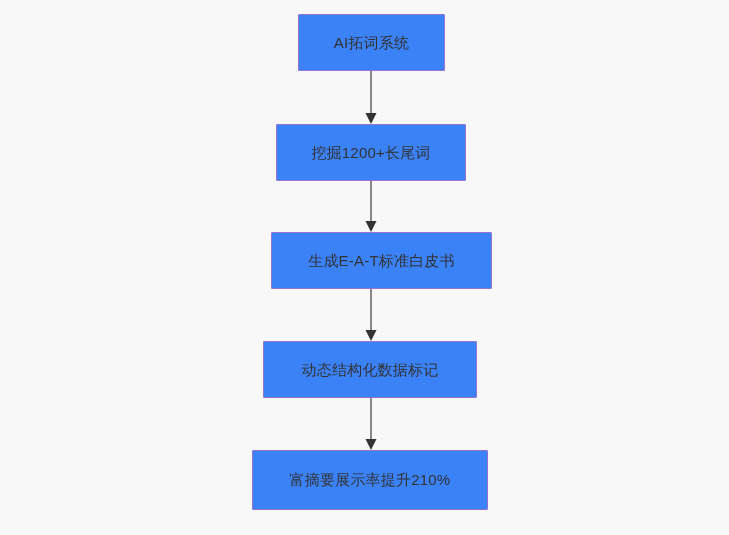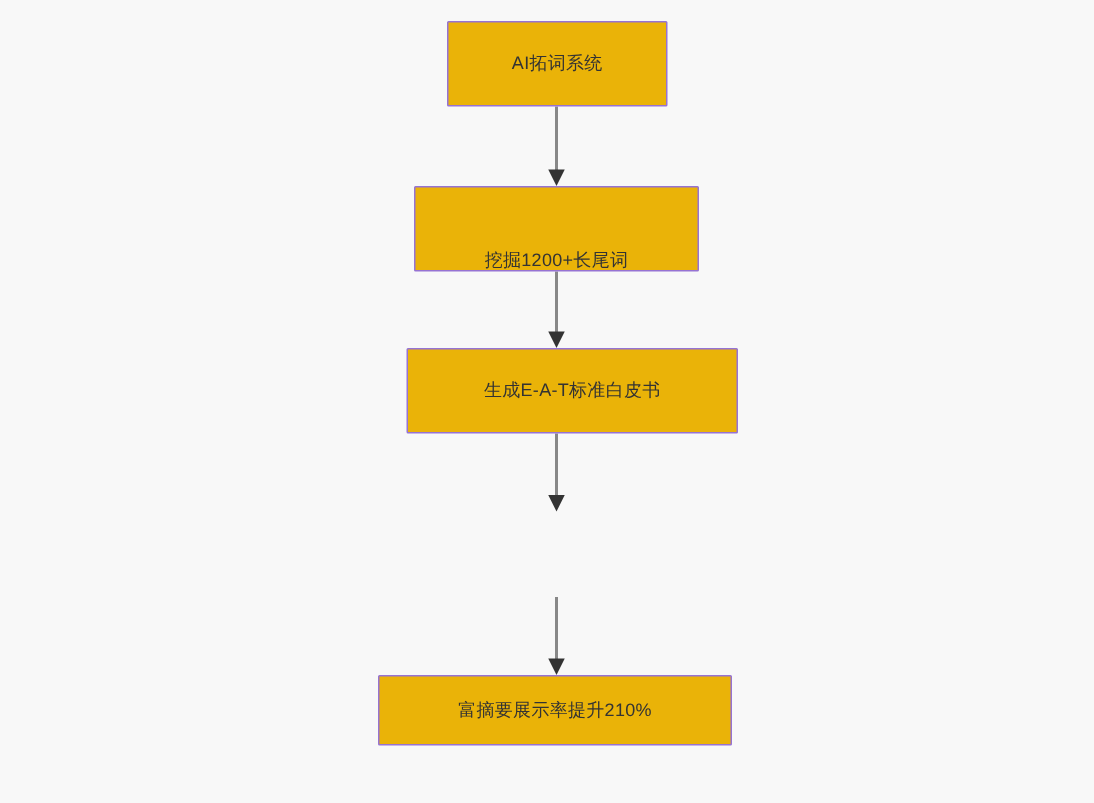--- a/index.html
+++ b/index.html
@@ -16,28 +16,28 @@
   }
   #flowchart {
     position: relative;
     width: 729px;
     height: 535px;
     background: #f8f8f8;
   }
   .node {
     position: absolute;
     box-sizing: border-box;
-    background: #eab308;
+    background: #3b82f6;
     border: 1.6px solid #9673d3;
     border-radius: 1px;
     display: flex;
     align-items: center;
     justify-content: center;
     color: #333333;
-    font-size: 12px;
+    font-size: 15px;
     line-height: 1.2;
     letter-spacing: 0.2px;
     white-space: nowrap;
     user-select: none;
   }
   .node-label {
     display: block;
     text-align: center;
   }
   .edge-layer {
@@ -78,26 +78,29 @@
     <g>
       <line class="edge-line" x1="371" y1="398" x2="371" y2="442"></line>
       <polygon class="edge-head" points="371,450 365.5,439 376.5,439"></polygon>
     </g>
   </svg>
 
   <div class="node" style="left:298px; top:14px; width:147px; height:57px;">
     <span class="node-label">AI拓词系统</span>
   </div>
 
-  <div class="node" style="left:276px; top:124px; width:190px; height:57px;align-items:flex-end;">
+  <div class="node" style="left:276px; top:124px; width:190px; height:57px;">
     <span class="node-label">挖掘1200+长尾词</span>
   </div>
 
   <div class="node" style="left:260px; top:232px; width:221px; height:57px;margin-left:11px;">
     <span class="node-label">生成E-A-T标准白皮书</span>
   </div>
 
+  <div class="node" style="left:263px; top:341px; width:214px; height:57px;">
+    <span class="node-label">动态结构化数据标记</span>
+  </div>
 
-  <div class="node" style="left:252px; top:450px; width:236px; height:47px;">
+  <div class="node" style="left:252px; top:450px; width:236px; height:60px;">
     <span class="node-label">富摘要展示率提升210%</span>
   </div>
 
 </div>
 
 </body></html>

